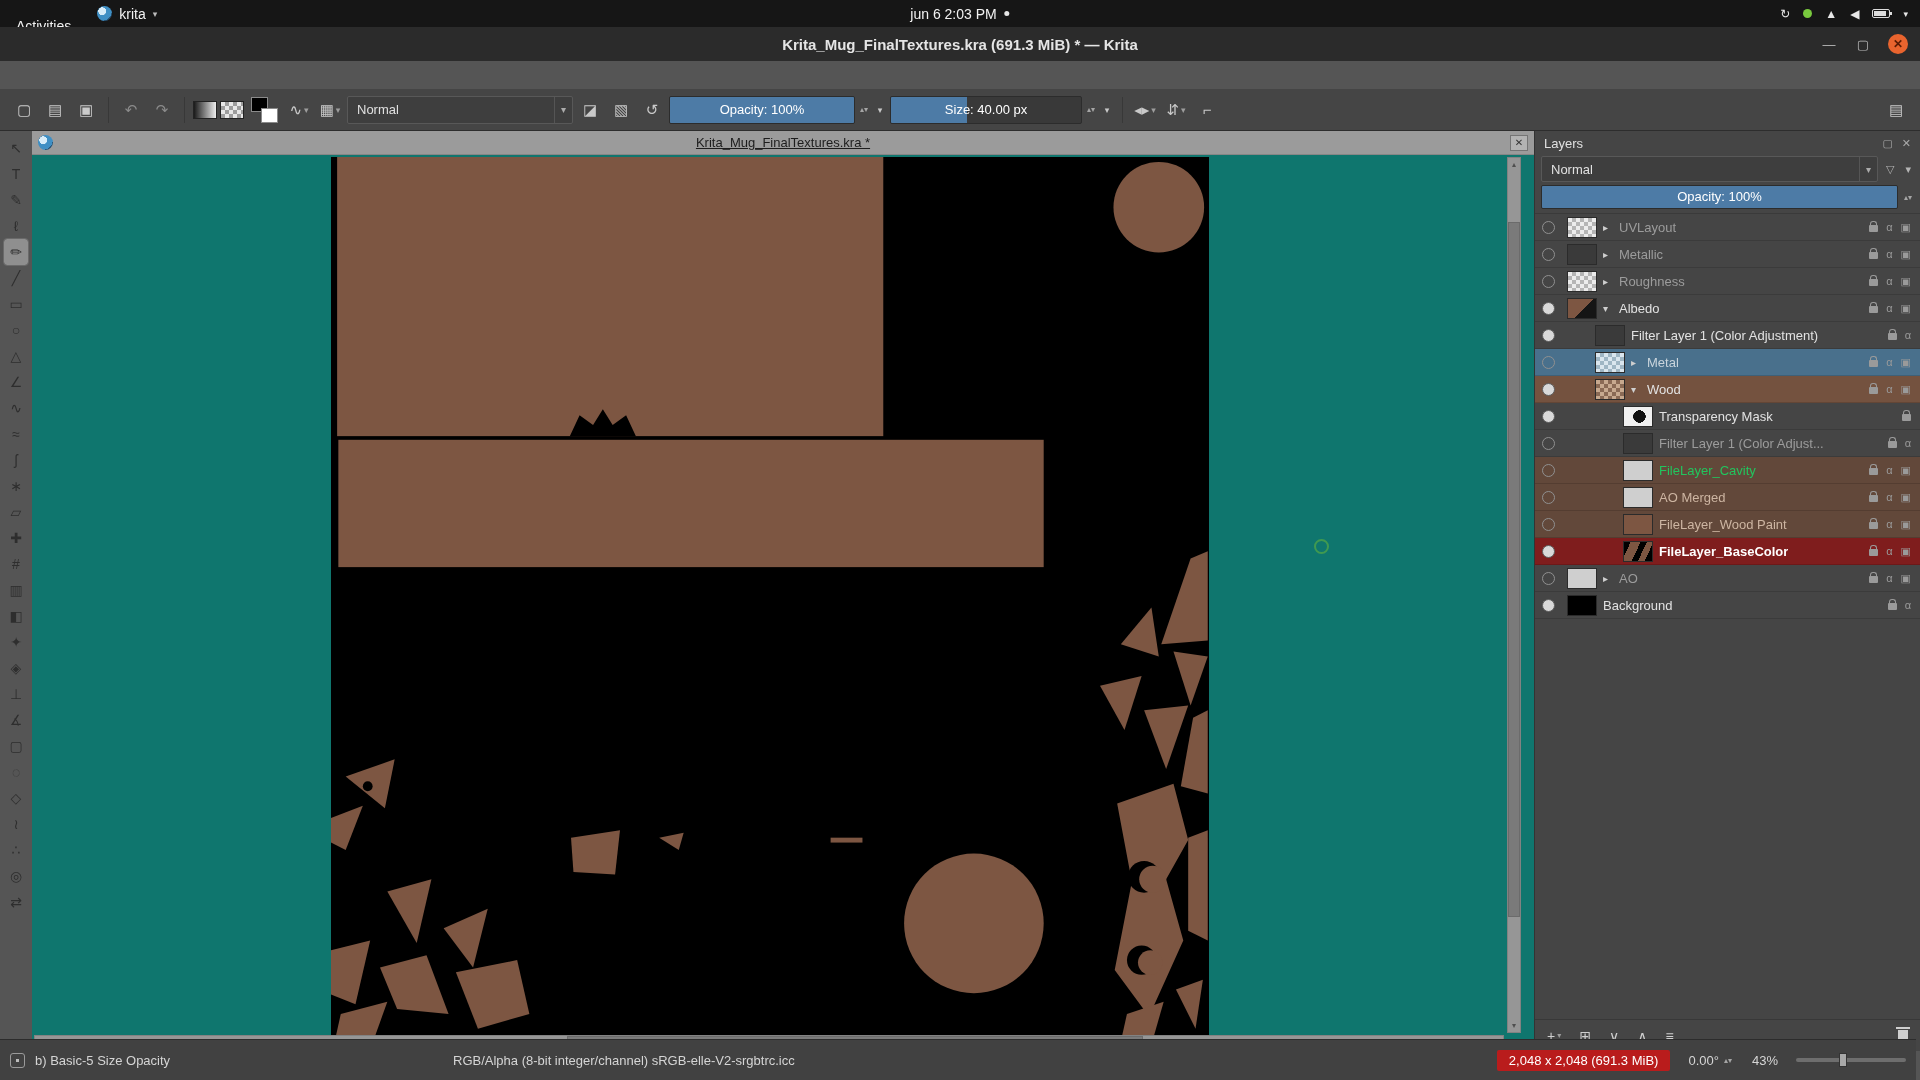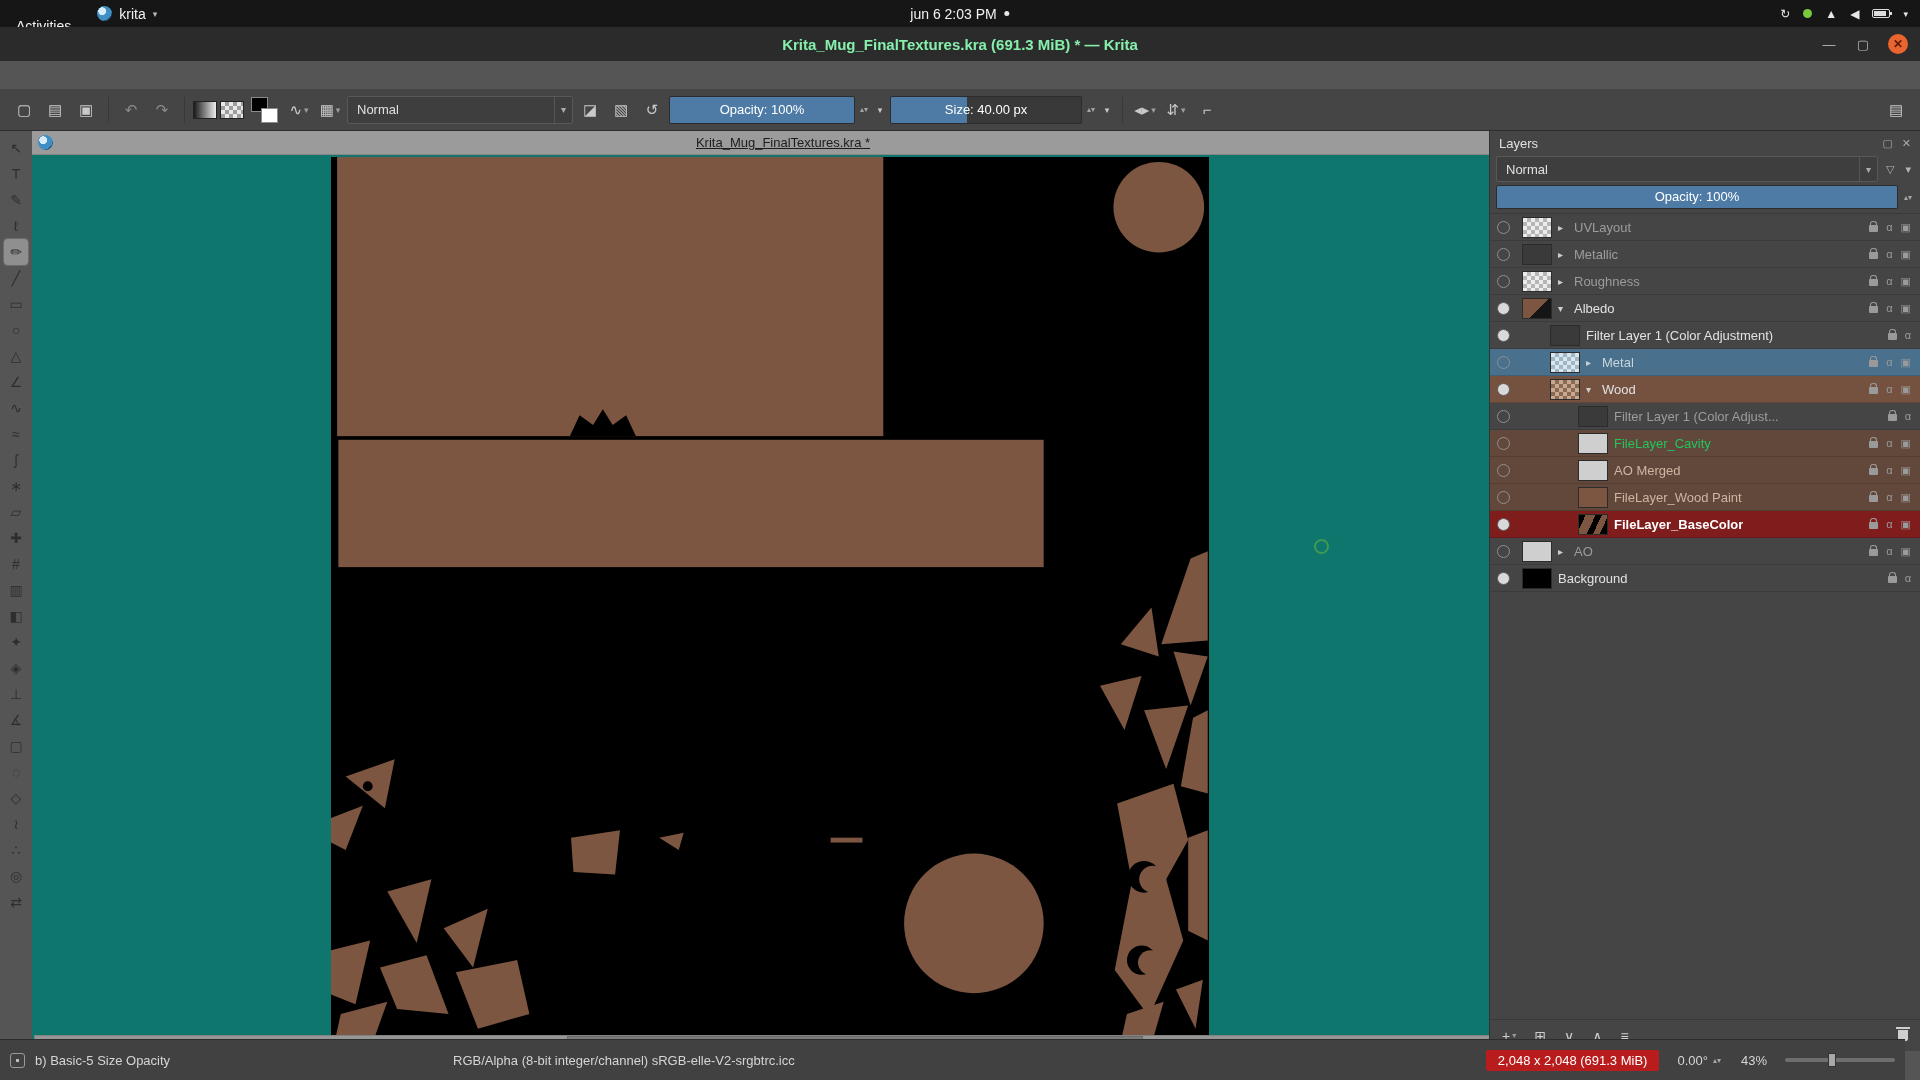--- a/index.html
+++ b/index.html
@@ -19,21 +19,21 @@
   #tray { margin-left:auto; display:flex; align-items:center; gap:13px; padding-right:12px; font-size:11px; color:#e8e8e8; }
   .tray-glyph { font-size:12px; }
   .green-dot { width:9px; height:9px; border-radius:50%; background:#79c93e; }
   .battery { position:relative; width:18px; height:9px; border:1px solid #ddd; border-radius:2px; }
   .battery::after { content:""; position:absolute; right:-3px; top:2px; width:2px; height:3px; background:#ddd; }
   .battery .charge { position:absolute; left:1px; top:1px; bottom:1px; width:70%; background:#ddd; }
 
   
   #title-bar { position:absolute; top:27px; left:0; right:0; height:34px; background:#2b2b2b;
                display:flex; align-items:center; justify-content:center; }
-  #window-title { font-weight:bold; font-size:15px; color:#86efac; }
+  #window-title { font-weight:bold; font-size:15px; color:#e5e5e5; }
   #window-controls { position:absolute; right:12px; top:0; height:100%; display:flex; align-items:center; gap:16px; }
   .win-btn { color:#b9b9b9; font-size:13px; width:18px; text-align:center; }
   .win-close { width:20px; height:20px; border-radius:50%; background:#e9642e; color:#5a1c05;
                display:flex; align-items:center; justify-content:center; font-size:12px; font-weight:bold; }
 
   
   #menu-bar { position:absolute; top:61px; left:0; right:0; height:28px; background:#454545;
               border-bottom:1px solid #333; display:flex; align-items:center; padding-left:8px; font-size:14px; color:#dcdcdc; }
   .menu-item { padding:0 11px; height:100%; display:flex; align-items:center; }
 
@@ -89,21 +89,21 @@
   .hscroll .arrow { width:14px; text-align:center; font-size:9px; color:#4f4f4f; }
   .hscroll .track { position:relative; flex:1; height:100%; }
   .hscroll .handle { position:absolute; left:36%; width:40%; top:0; bottom:0; background:#7a7a7a; border:1px solid #6b6b6b; }
   .vscroll { position:absolute; right:13px; width:14px; top:26px; bottom:18px; background:#969696;
              border:1px solid #828282; display:flex; flex-direction:column; align-items:center; }
   .vscroll .arrow { height:13px; display:flex; align-items:center; font-size:8px; color:#4f4f4f; }
   .vscroll .track { position:relative; flex:1; width:100%; }
   .vscroll .handle { position:absolute; top:6%; height:82%; left:0; right:0; background:#7a7a7a; border:1px solid #6b6b6b; }
 
   
-  #layers-panel { position:absolute; top:131px; right:0; bottom:29px; width:431px; background:#454545;
+  #layers-panel { position:absolute; top:131px; right:0; bottom:29px; width:386px; background:#454545;
                   border-left:1px solid #333; font-size:13px;margin-left:43px; }
   .panel-header { height:24px; display:flex; align-items:center; padding:0 9px; color:#e0e0e0; }
   .panel-header .hicons { margin-left:auto; display:flex; gap:9px; color:#aaa; font-size:11px; }
   .panel-blend-row { display:flex; align-items:center; gap:5px; padding:1px 6px 3px 6px; }
   #panel-blend-dropdown { flex:1; height:26px; }
   .funnel-btn, .small-arrow-btn { color:#b5b5b5; font-size:11px; padding:0 3px; }
   .panel-opacity-row { display:flex; align-items:center; gap:4px; padding:0 6px 4px 6px; }
   #panel-opacity-slider { flex:1; height:24px; }
   #panel-opacity-slider .slabel { line-height:22px; }
   #layer-list { border-top:1px solid #3a3a3a; }
@@ -142,21 +142,21 @@
   .icon-lock::before { content:""; position:absolute; top:-4px; left:1px; width:5px; height:4px;
                        border:1.5px solid #9a9a9a; border-bottom:none; border-radius:3px 3px 0 0; }
   .panel-bottom { position:absolute; bottom:0; left:0; right:0; height:32px; background:#454545;
                   border-top:1px solid #383838; display:flex; align-items:center; gap:18px; padding:0 12px; color:#cfcfcf; }
   .pbtn { display:flex; align-items:center; gap:2px; font-size:14px; }
   .pbtn .mini-arrow { font-size:8px; color:#9d9d9d; }
   .icon-trash { position:relative; width:10px; height:11px; background:#cfcfcf; border-radius:0 0 2px 2px; margin-left:auto; }
   .icon-trash::before { content:""; position:absolute; top:-3px; left:-2px; right:-2px; height:2px; background:#cfcfcf; }
 
   
-  #status-bar { position:absolute; left:0; right:15px; bottom:0; height:41px; background:#414141;
+  #status-bar { position:absolute; left:0; right:4px; bottom:0; height:41px; background:#414141;
                 border-top:1px solid #2c2c2c; display:flex; align-items:center; padding:14px 10px; gap:10px; font-size:13px; color:#d5d5d5; }
   .sel-icon { position:relative; width:15px; height:15px; border:1px solid #9a9a9a; border-radius:3px; flex:none; }
   .sel-icon::after { content:""; position:absolute; left:5px; top:5px; width:3px; height:3px; background:#bbb; }
   #color-info { position:absolute; left:453px; }
   #status-right { margin-left:auto; display:flex; align-items:center; gap:18px; }
   .doc-chip { background:#b91c1c; color:#fff; padding:3px 12px; border-radius:2px; }
   .angle-group { display:flex; align-items:center; gap:3px; }
   .zslider { position:relative; width:110px; height:4px; background:#6e6e6e; border-radius:2px; }
   .zhandle { position:absolute; top:-5px; width:8px; height:14px; background:#a8a8a8; border:1px solid #333; }
 </style>
@@ -437,20 +437,29 @@
           <span class="thumb t-checkerbrown"></span>
           <span class="chev">▾</span>
           <span class="lname">Wood</span>
           <span class="ricons">
             <span class="icon-lock"></span>
             <span class="ric">α</span>
             <span class="ric">▣</span>
           </span>
         </div>
         <div class="layer-row">
+          <span class="eye on"></span>
+          <span style="width: 56px; flex: 0 0 auto;"></span>
+          <span class="thumb t-mask"></span>
+          <span class="lname">Transparency Mask</span>
+          <span class="ricons">
+            <span class="icon-lock"></span>
+          </span>
+        </div>
+        <div class="layer-row">
           <span class="eye off"></span>
           <span style="width: 56px; flex: 0 0 auto;"></span>
           <span class="thumb t-dark"></span>
           <span class="lname dim">Filter Layer 1 (Color Adjust...</span>
           <span class="ricons">
             <span class="icon-lock"></span>
             <span class="ric">α</span>
           </span>
         </div>
         <div class="layer-row" style="background: rgb(98, 72, 58);">

